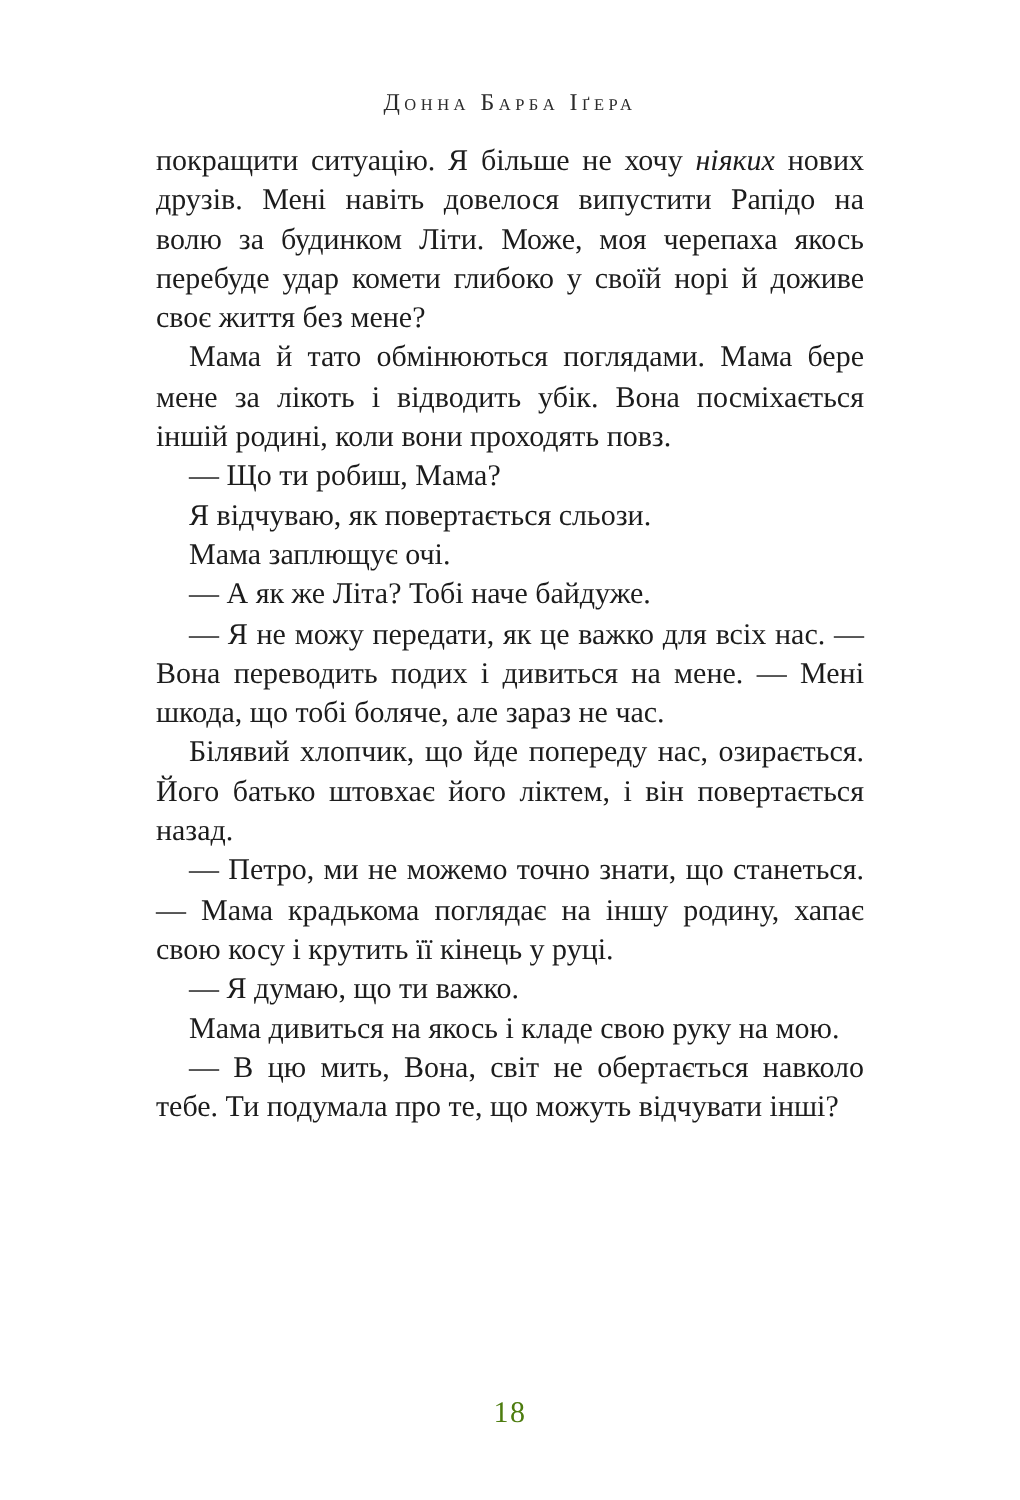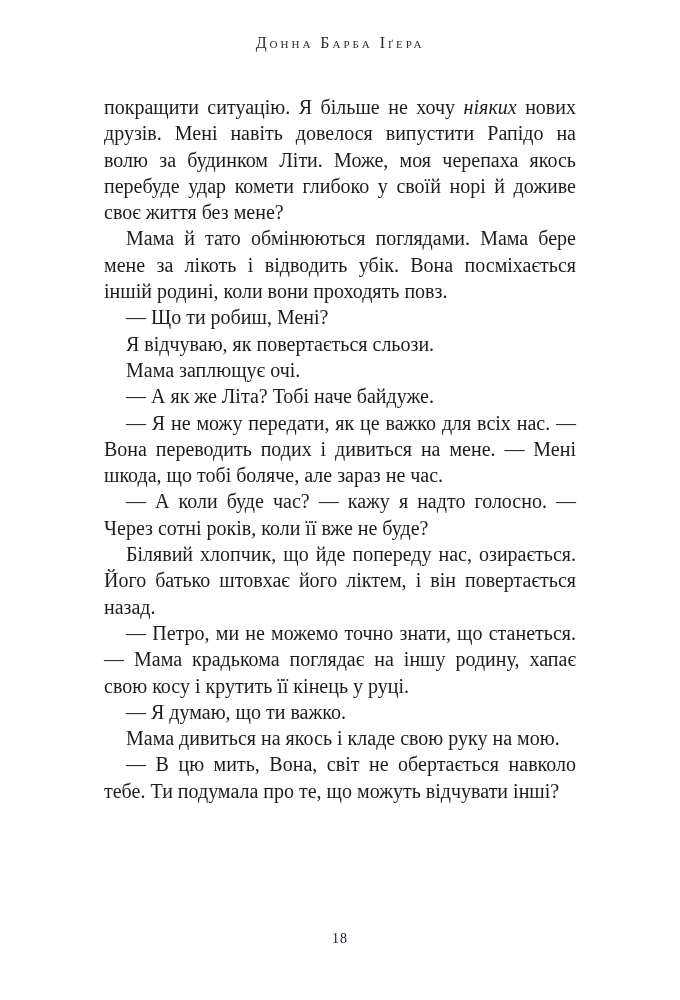--- a/index.html
+++ b/index.html
@@ -11,21 +11,21 @@
     position: relative;
     width: 680px;
     height: 1000px;
     background: #ffffff;
     font-family: "Liberation Serif", serif;
     color: #1c1c1c;
     overflow: hidden;
   }
   .running-head {
     position: absolute;
-    top: 34px;
+    top: 60px;
     left: 0;
     width: 100%;
     text-align: center;
     font-variant: small-caps;
     letter-spacing: 3px;
     font-size: 16px;
     color: #2b2b2b;
   }
   .text-block {
     position: absolute;
@@ -46,40 +46,39 @@
   }
   .text-block em {
     font-style: italic;
   }
   .page-number {
     position: absolute;
     top: 931px;
     left: 0;
     width: 100%;
     text-align: center;
-    font-size: 14px;
+    font-size: 20px;
     letter-spacing: 1px;
-    color: #0f172a;
+    color: #4d7c0f;
   }
 </style>
 </head>
 <body>
 
 <div class="page">
   <div class="running-head">Донна Барба Іґера</div>
 
   <div class="text-block">
       <p class="no-indent"><span>покращити ситуацію. Я більше не хочу </span><em>ніяких</em><span> нових друзів. Мені навіть довелося випустити Рапідо на волю за будинком Літи. Може, моя черепаха якось перебуде удар комети глибоко у своїй норі й доживе своє життя без мене?</span></p>
       <p><span>Мама й тато обмінюються поглядами. Мама бере мене за лікоть і відводить убік. Вона посміхається іншій родині, коли вони проходять повз.</span></p>
-      <p><span>— Що ти робиш, Мені?</span></p>
+      <p><span>— Що ти робиш, Мама?</span></p>
       <p><span>Я відчуваю, як повертається сльози.</span></p>
       <p><span>Мама заплющує очі.</span></p>
       <p><span>— А як же Літа? Тобі наче байдуже.</span></p>
       <p><span>— Я не можу передати, як це важко для всіх нас. — Вона переводить подих і дивиться на мене. — Мені шкода, що тобі боляче, але зараз не час.</span></p>
-      <p><span>— А коли буде час? — кажу я надто голосно. — Через сотні років, коли її вже не буде?</span></p>
       <p><span>Білявий хлопчик, що йде попереду нас, озирається. Його батько штовхає його ліктем, і він повертається назад.</span></p>
       <p><span>— Петро, ми не можемо точно знати, що станеться. — Мама крадькома поглядає на іншу родину, хапає свою косу і крутить її кінець у руці.</span></p>
       <p><span>— Я думаю, що ти важко.</span></p>
       <p><span>Мама дивиться на якось і кладе свою руку на мою.</span></p>
       <p><span>— В цю мить, Вона, світ не обертається навколо тебе. Ти подумала про те, що можуть відчувати інші?</span></p>
     </div>
 
   <div class="page-number">18</div>
 </div>
 

